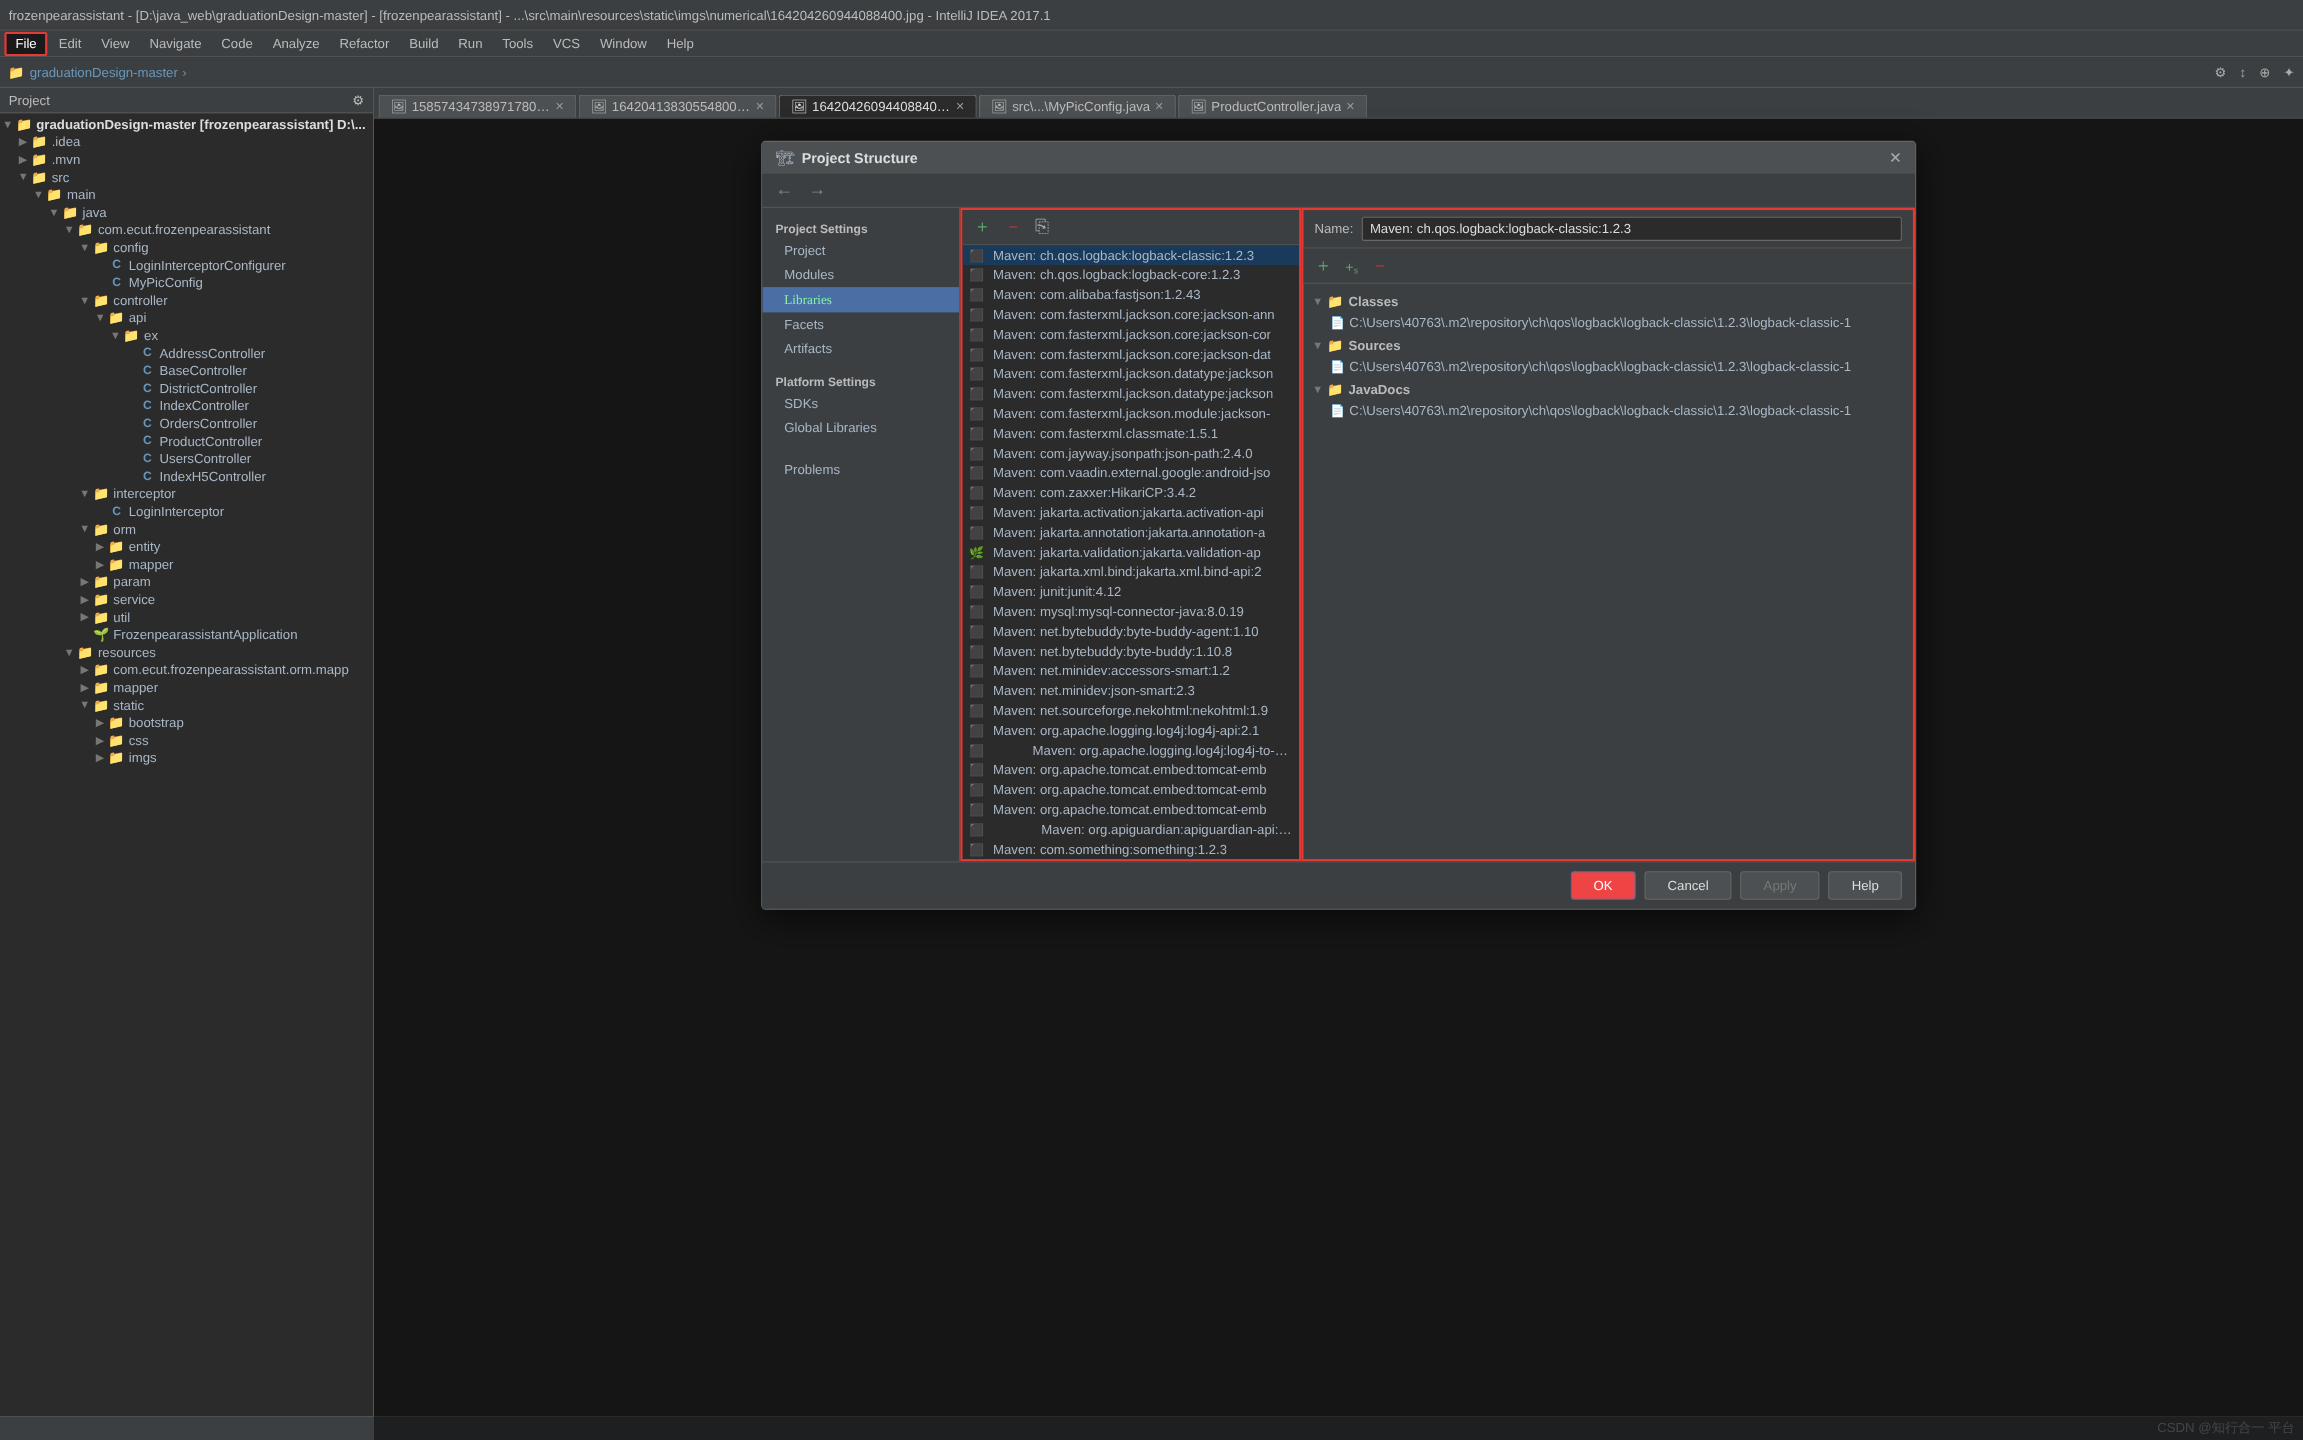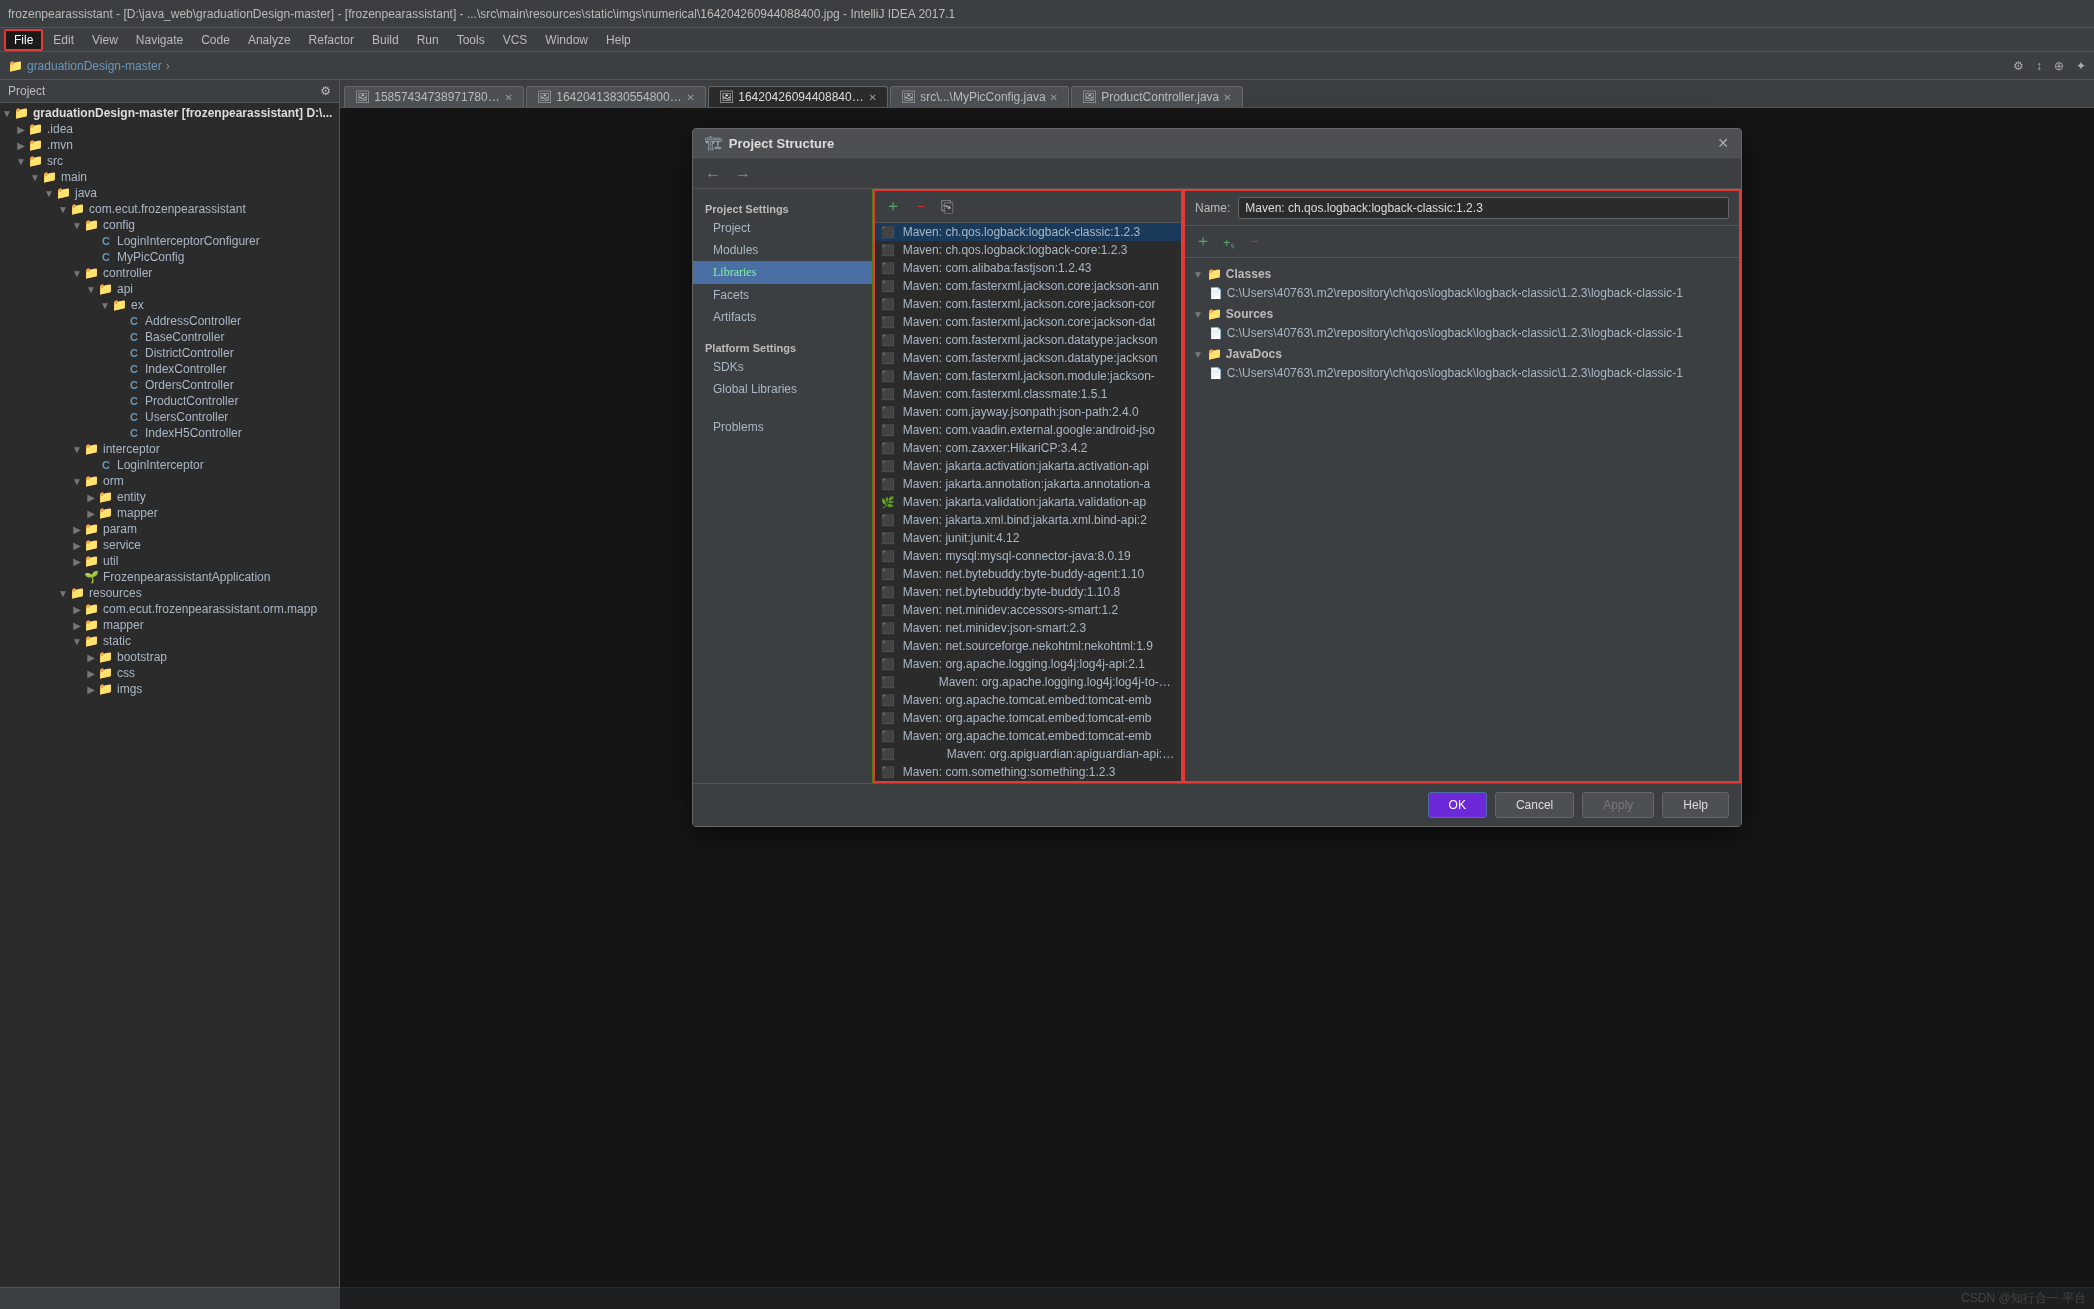--- a/index.html
+++ b/index.html
@@ -316,21 +316,21 @@
     .footer-btn {
       padding: 5px 20px;
       border: 1px solid #666;
       border-radius: 3px;
       cursor: pointer;
       font-size: 12px;
       background: #4c5052;
       color: #ddd;
     }
     .footer-btn.primary {
-      background: #6d28d9;
+      background: #ef4444;
       border-color: #4a6fa5;
       color: #fff;
     }
     .footer-btn.disabled { color: #777; cursor: not-allowed; }
 
     
     .status-bar {
       position: fixed;
       bottom: 0;
       left: 0;

